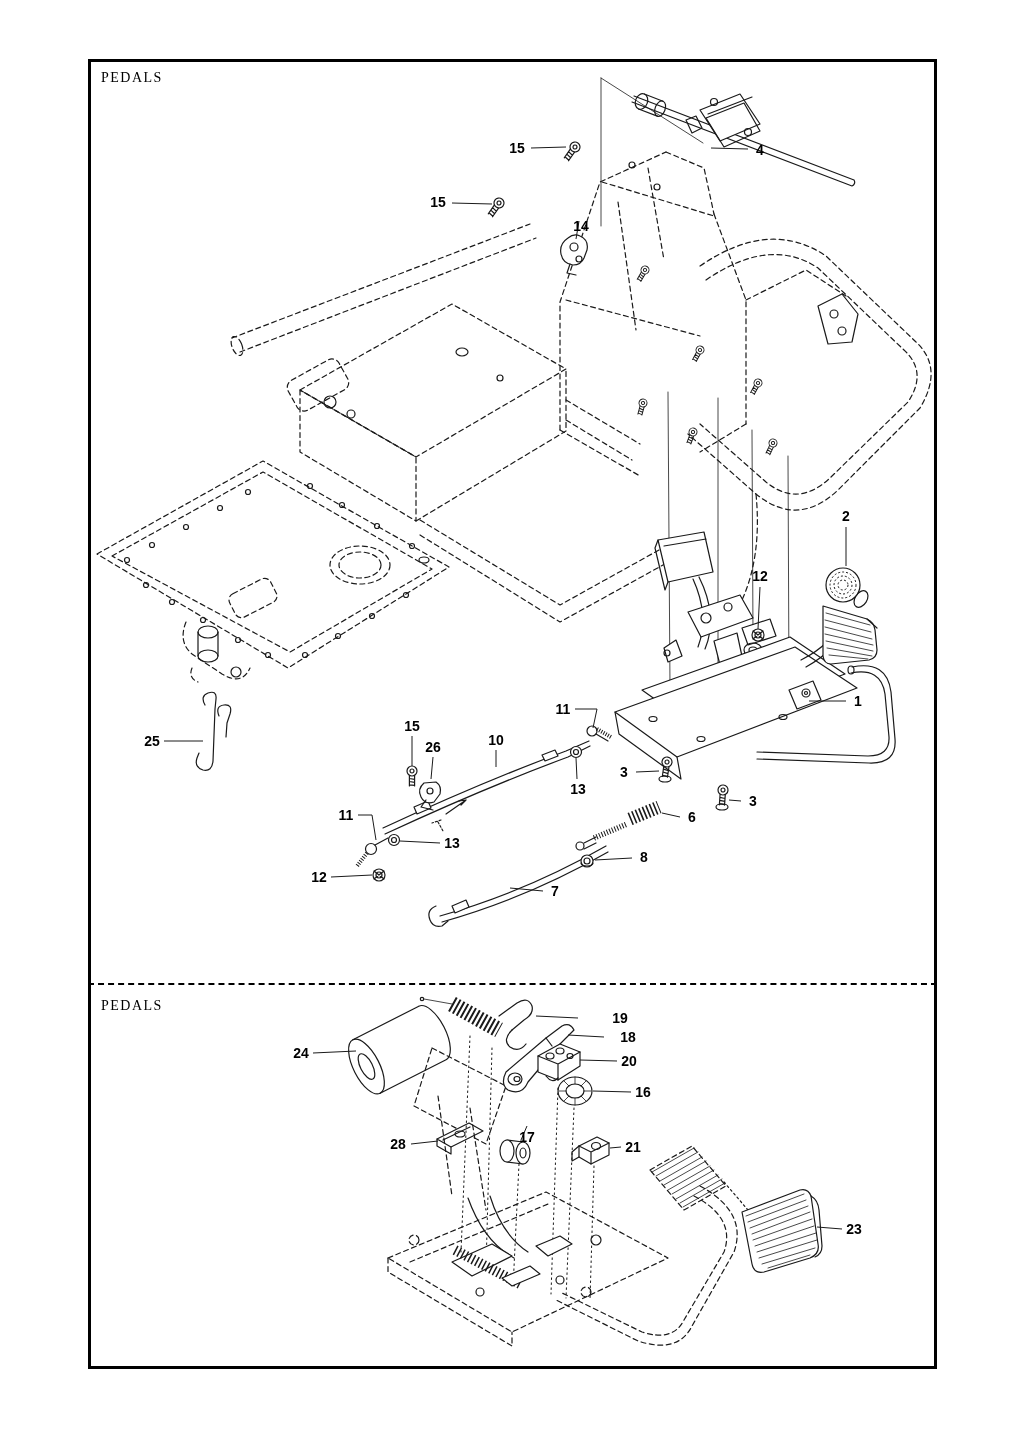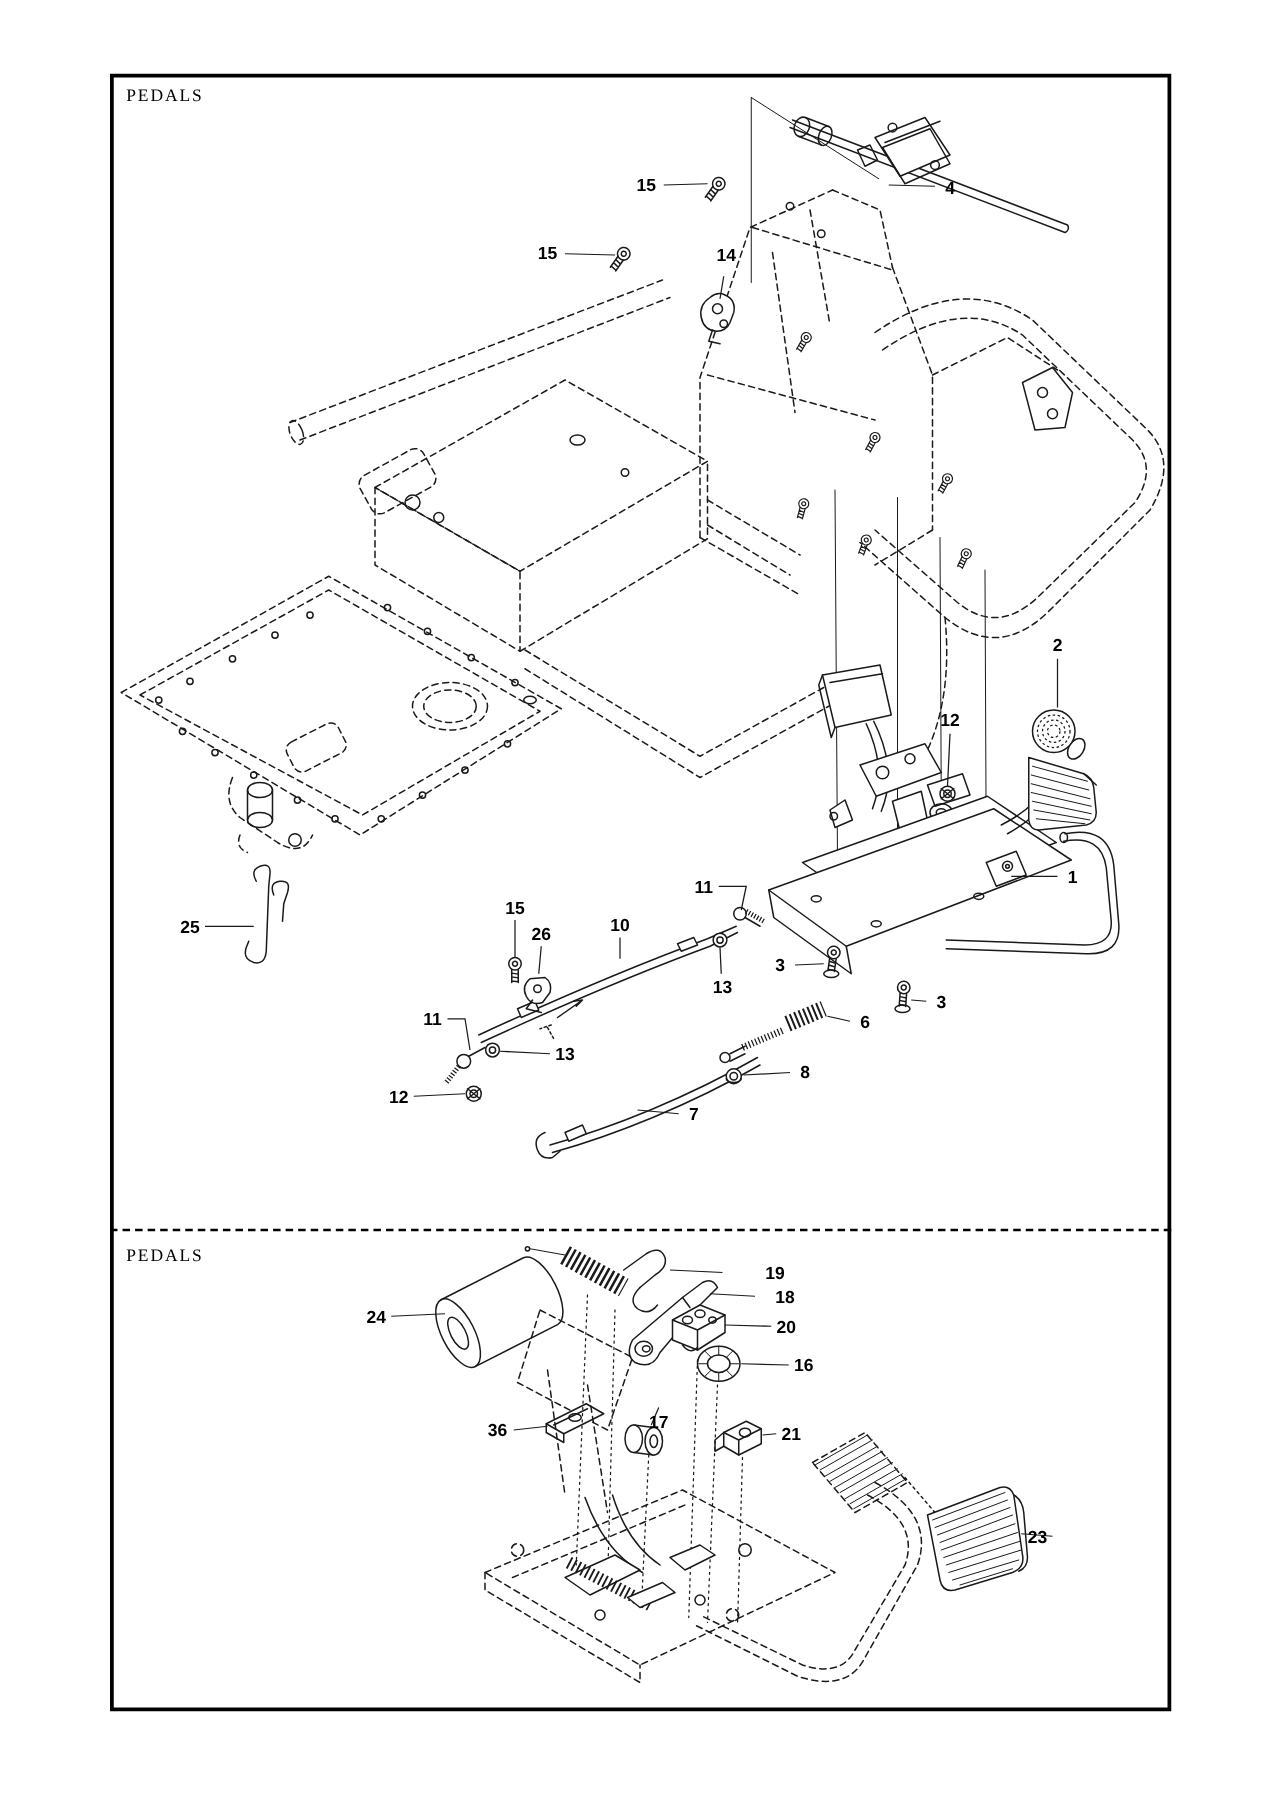--- a/index.html
+++ b/index.html
@@ -394,21 +394,21 @@
         <polyline points="411,1144 438,1141" class="leader"></polyline>
         <polyline points="621,1147 610,1148" class="leader"></polyline>
         <polyline points="842,1229 817,1227" class="leader"></polyline>
       </g>
   </svg>
 
   <div id="callout-layer">
       <div class="callout" style="left: 517px; top: 148px;">15</div>
       <div class="callout" style="left: 760px; top: 150px;">4</div>
       <div class="callout" style="left: 438px; top: 202px;">15</div>
-      <div class="callout" style="left: 581px; top: 204px; text-align: center;">14</div>
+      <div class="callout" style="left: 581px; top: 226px; text-align: center;">14</div>
       <div class="callout" style="left: 846px; top: 516px;">2</div>
       <div class="callout" style="left: 760px; top: 576px;">12</div>
       <div class="callout" style="left: 858px; top: 701px;">1</div>
       <div class="callout" style="left: 624px; top: 772px;">3</div>
       <div class="callout" style="left: 753px; top: 801px;">3</div>
       <div class="callout" style="left: 692px; top: 817px;">6</div>
       <div class="callout" style="left: 644px; top: 857px;">8</div>
       <div class="callout" style="left: 555px; top: 891px;">7</div>
       <div class="callout" style="left: 563px; top: 709px;">11</div>
       <div class="callout" style="left: 496px; top: 740px;">10</div>
@@ -418,17 +418,17 @@
       <div class="callout" style="left: 346px; top: 815px;">11</div>
       <div class="callout" style="left: 452px; top: 843px;">13</div>
       <div class="callout" style="left: 319px; top: 877px;">12</div>
       <div class="callout" style="left: 152px; top: 741px;">25</div>
       <div class="callout" style="left: 301px; top: 1053px;">24</div>
       <div class="callout" style="left: 620px; top: 1018px;">19</div>
       <div class="callout" style="left: 628px; top: 1037px;">18</div>
       <div class="callout" style="left: 629px; top: 1061px;">20</div>
       <div class="callout" style="left: 643px; top: 1092px;">16</div>
       <div class="callout" style="left: 527px; top: 1115px; margin-top: 22px;">17</div>
-      <div class="callout" style="left: 398px; top: 1144px;">36</div>
+      <div class="callout" style="left: 398px; top: 1144px;">28</div>
       <div class="callout" style="left: 633px; top: 1147px;">21</div>
-      <div class="callout" style="left: 830px; top: 1229px;">23</div>
+      <div class="callout" style="left: 854px; top: 1229px;">23</div>
     </div>
 </div>
 
 </body></html>

